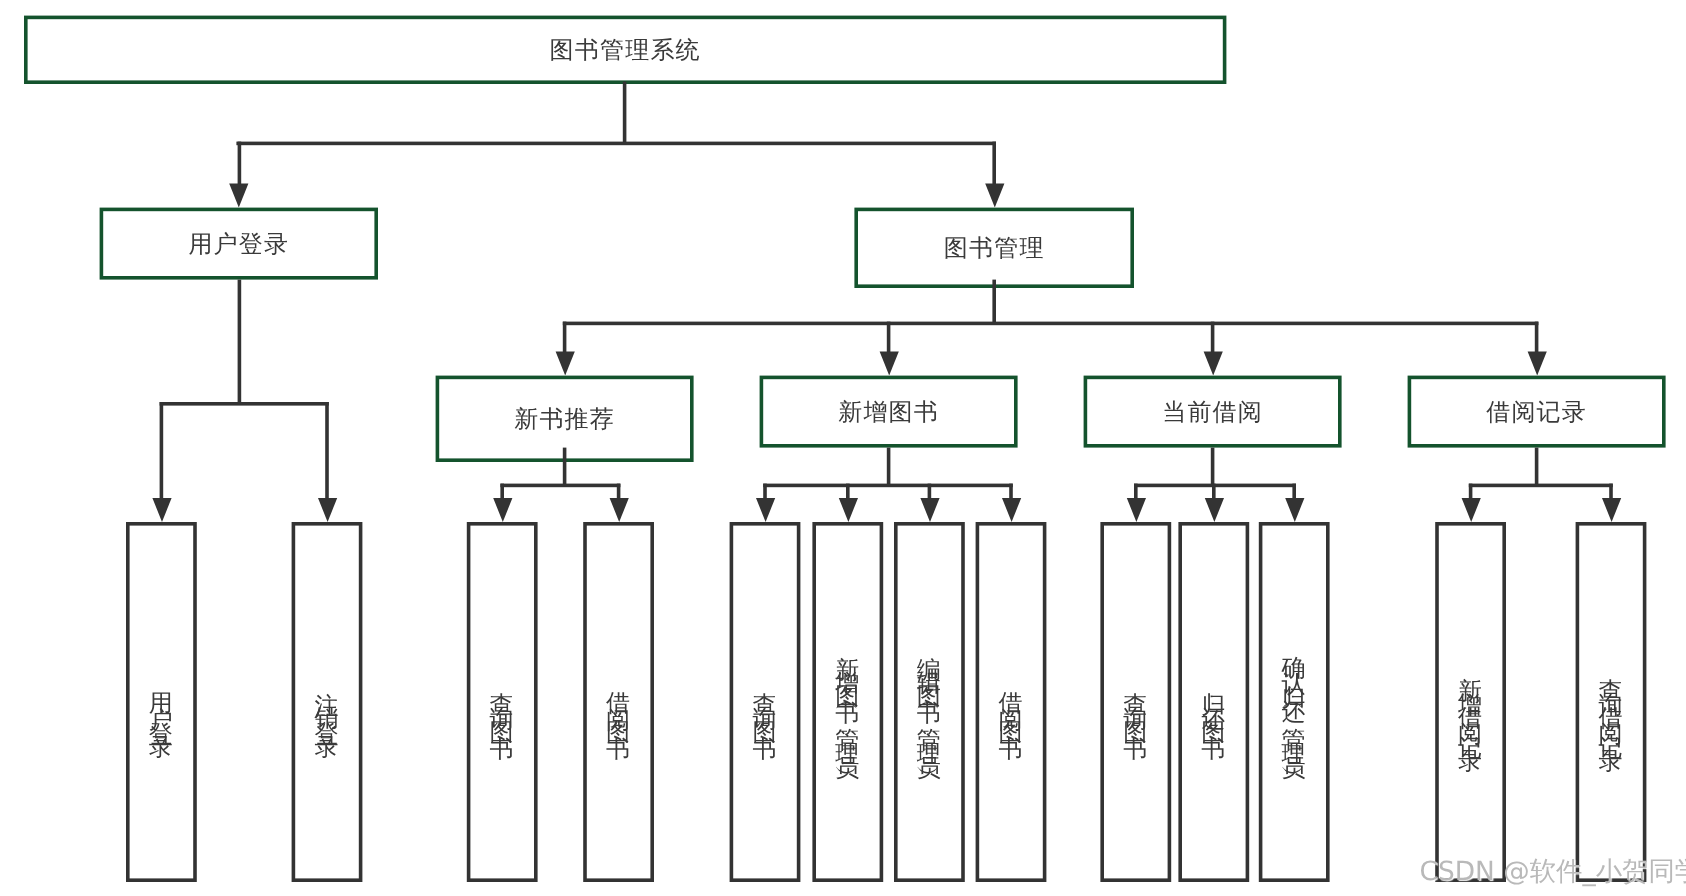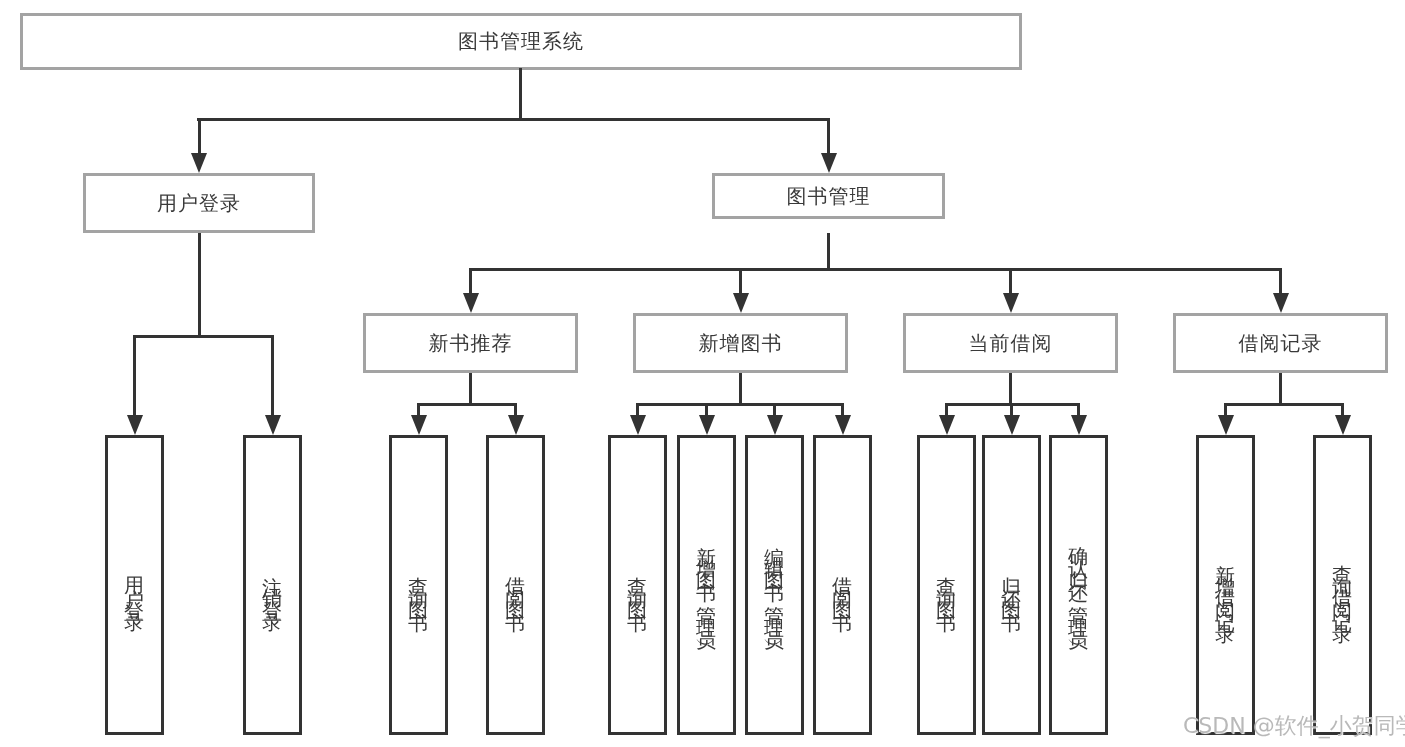--- a/index.html
+++ b/index.html
@@ -2,21 +2,21 @@
 <html><head>
 <meta charset="utf-8">
 <style>
   html,body{margin:0;padding:0;background:#ffffff;}
   body{font-family:"DejaVu Sans","Liberation Sans",sans-serif;}
   #canvas{position:relative;width:1405px;height:747px;background:#ffffff;overflow:hidden;}
 
   
   .box{
     position:absolute;box-sizing:border-box;
-    border:3px solid #a3a3a3;background:#ffffff;
+    border:3px solid #14532d;background:#ffffff;
     display:flex;align-items:center;justify-content:center;
     font-size:20px;color:#3a3a3a;letter-spacing:1px;
   }
   
   .vbox{
     position:absolute;box-sizing:border-box;
     border:3px solid #333333;background:#ffffff;
     display:flex;align-items:center;justify-content:center;
   }
   .vtext{
@@ -51,21 +51,21 @@
   <div class="vl" style="left:519px;top:68px;height:52px;"></div>
   <div class="hl" style="left:197px;top:118px;width:633px;"></div>
   <div class="vl" style="left:197.5px;top:118px;height:36px;"></div>
   <div class="ar" style="left:191px;top:153px;"></div>
   <div class="vl" style="left:827px;top:118px;height:36px;"></div>
   <div class="ar" style="left:820.5px;top:153px;"></div>
 
   <div class="box" style="left:83px;top:173px;width:232px;height:60px;">
     <span>用户登录</span>
   </div>
-  <div class="box" style="left:712px;top:173px;width:233px;height:46px;text-align:center;">
+  <div class="box" style="left:712px;top:173px;width:233px;height:67px;text-align:center;">
     <span>图书管理</span>
   </div>
 
   <div class="vl" style="left:197.5px;top:233px;height:104px;"></div>
   <div class="hl" style="left:133px;top:335px;width:141px;"></div>
   <div class="vl" style="left:133px;top:335px;height:82px;"></div>
   <div class="ar" style="left:126.5px;top:415px;"></div>
   <div class="vl" style="left:271px;top:335px;height:82px;"></div>
   <div class="ar" style="left:264.5px;top:415px;"></div>
 
@@ -73,21 +73,21 @@
   <div class="hl" style="left:469px;top:268px;width:813px;"></div>
   <div class="vl" style="left:469px;top:268px;height:27px;"></div>
   <div class="ar" style="left:462.5px;top:293px;"></div>
   <div class="vl" style="left:739px;top:268px;height:27px;"></div>
   <div class="ar" style="left:732.5px;top:293px;"></div>
   <div class="vl" style="left:1009px;top:268px;height:27px;"></div>
   <div class="ar" style="left:1002.5px;top:293px;"></div>
   <div class="vl" style="left:1279px;top:268px;height:27px;"></div>
   <div class="ar" style="left:1272.5px;top:293px;"></div>
 
-  <div class="box" style="left:363px;top:313px;width:215px;height:60px;">
+  <div class="box" style="left:363px;top:313px;width:215px;height:72px;">
     <span>新书推荐</span>
   </div>
   <div class="box" style="left:633px;top:313px;width:215px;height:60px;">
     <span>新增图书</span>
   </div>
   <div class="box" style="left:1173px;top:313px;width:215px;height:60px;">
     <span>借阅记录</span>
   </div>
   <div class="box" style="left:903px;top:313px;width:215px;height:60px;">
     <span>当前借阅</span>

